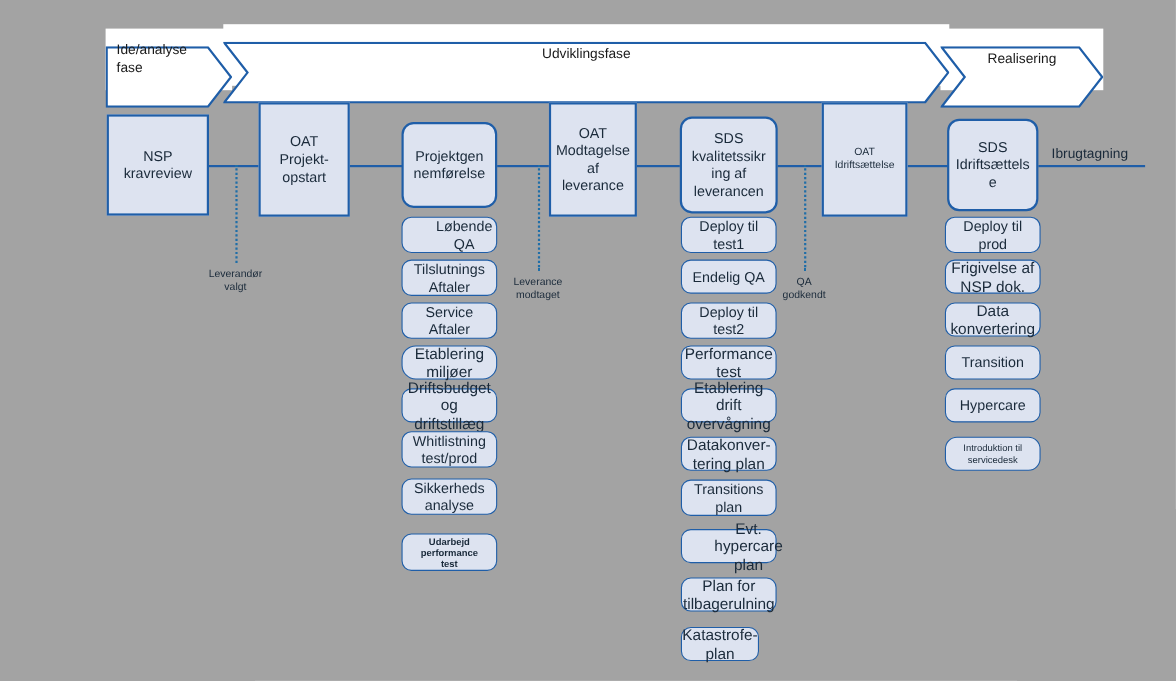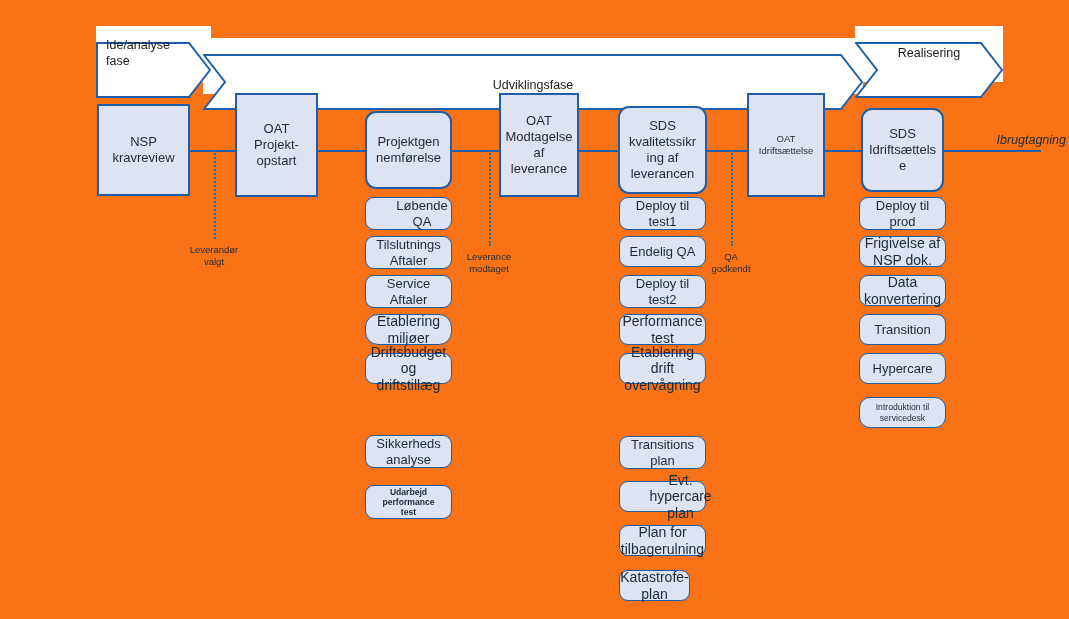--- a/index.html
+++ b/index.html
@@ -9,21 +9,21 @@
     background: #ffffff;
   }
   body {
     font-family: "Liberation Sans", sans-serif;
     color: #1a1a1a;
   }
   #canvas {
     position: relative;
     width: 1069px;
     height: 619px;
-    background: #f97316;
+    background: #a3a3a3;
     overflow: hidden;
   }
 
   
   .chevron {
     position: absolute;
     box-sizing: border-box;
     background: #ffffff;
     display: flex;
     align-items: center;
@@ -98,39 +98,39 @@
   
   .caption {
     position: absolute;
     text-align: center;
     font-size: 9.5px;
     line-height: 1.25;
     color: #1a2a3a;
     white-space: pre-line;
     z-index: 4;
   }
-  .caption.left-al { text-align: right; font-style: italic; }
+  .caption.left-al { text-align: left; }
   .caption.big { font-size: 12.5px; }
 </style>
 </head>
 <body>
 
 <div id="canvas">
 
   <div class="chevron" style="left:96px; top:26px; width:115px; height:56px; padding-left:10px;">
     <div class="chevron-shape">
       <svg viewBox="0 0 115 56" preserveAspectRatio="none">
         <path d="M1,1 L93,1 L114,28 L93,55 L1,55 Z" fill="#ffffff" stroke="#1f5ea8" stroke-width="2"></path>
       </svg>
     </div>
     <span class="chev-label">Ide/analyse
 fase</span>
   </div>
 
-  <div class="chevron" style="left:203px; top:38px; width:660px; height:56px; justify-content:center;align-items:flex-end;">
+  <div class="chevron" style="left:203px; top:22px; width:660px; height:56px; justify-content:center;">
     <div class="chevron-shape">
       <svg viewBox="0 0 660 56" preserveAspectRatio="none">
         <path d="M1,1 L638,1 L659,28 L638,55 L1,55 L22,28 Z" fill="#ffffff" stroke="#1f5ea8" stroke-width="2"></path>
       </svg>
     </div>
     <span class="chev-label">Udviklingsfase</span>
   </div>
 
   <div class="chevron" style="left:855px; top:26px; width:148px; height:56px; justify-content:center;">
     <div class="chevron-shape">
@@ -216,20 +216,24 @@
 Aftaler</span>
   </div>
   <div class="task t-md" style="left:365px; top:314px; width:87px; height:31px;border-radius:13px;">
     <span>Etablering
 miljøer</span>
   </div>
   <div class="task t-md" style="left:365px; top:353px; width:87px; height:31px;">
     <span>Driftsbudget
 og driftstillæg</span>
   </div>
+  <div class="task t-lg" style="left:365px; top:392px; width:87px; height:33px;">
+    <span>Whitlistning
+test/prod</span>
+  </div>
   <div class="task t-lg" style="left:365px; top:435px; width:87px; height:33px;">
     <span>Sikkerheds
 analyse</span>
   </div>
   <div class="task t-sm" style="left:365px; top:485px; width:87px; height:34px;font-weight:bold;">
     <span>Udarbejd
 performance
 test</span>
   </div>
 
@@ -245,20 +249,24 @@
 test2</span>
   </div>
   <div class="task t-md" style="left:619px; top:314px; width:87px; height:31px;">
     <span>Performance
 test</span>
   </div>
   <div class="task t-md" style="left:619px; top:353px; width:87px; height:31px;">
     <span>Etablering drift
 overvågning</span>
   </div>
+  <div class="task t-md" style="left:619px; top:397px; width:87px; height:31px;">
+    <span>Datakonver-
+tering plan</span>
+  </div>
   <div class="task t-lg" style="left:619px; top:436px; width:87px; height:33px;">
     <span>Transitions
 plan</span>
   </div>
   <div class="task t-md" style="left:619px; top:481px; width:87px; height:31px;padding-left:40px;">
     <span>Evt. hypercare
 plan</span>
   </div>
   <div class="task t-md" style="left:619px; top:525px; width:87px; height:31px;">
     <span>Plan for

